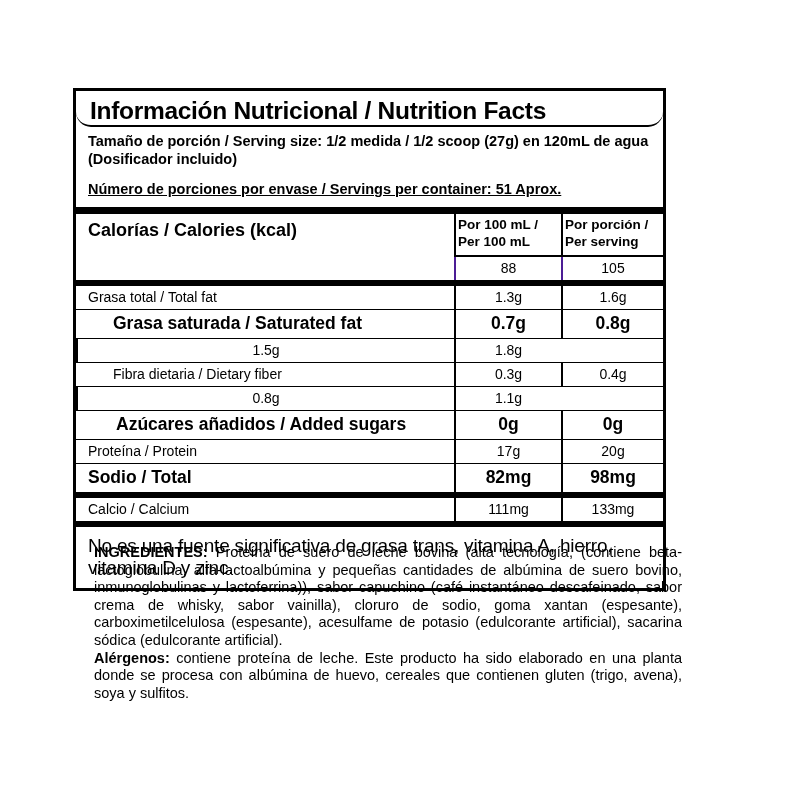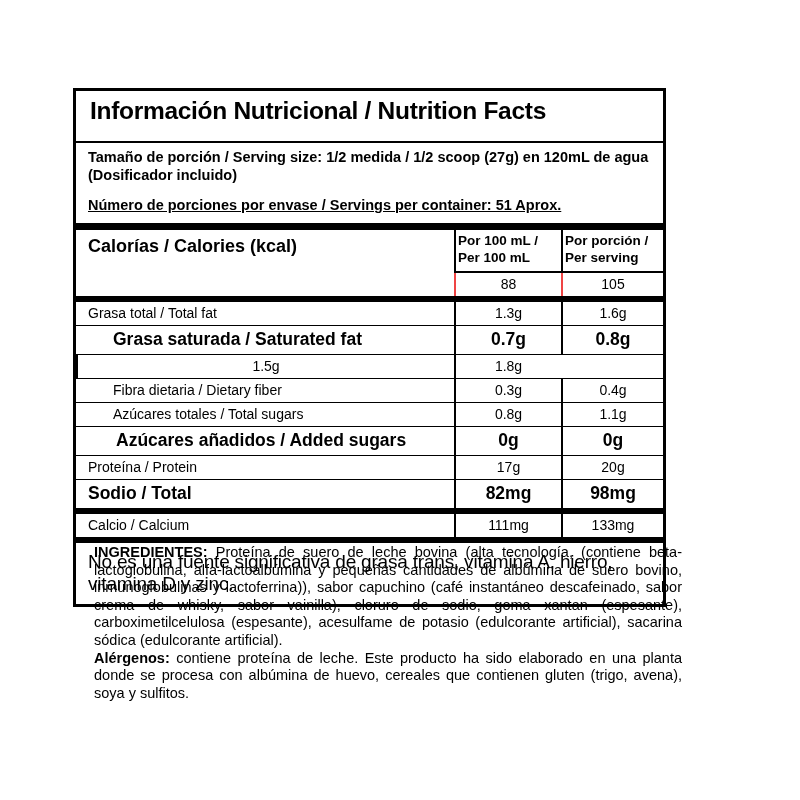--- a/index.html
+++ b/index.html
@@ -17,22 +17,23 @@
     position: absolute;
     left: 73px; top: 88px;
     width: 593px;
     border: 3px solid #000;
     background: #fff;
   }
   .nf-title {
     font-size: 24.5px;
     font-weight: bold;
     letter-spacing: -0.3px;
-    padding: 6px 12px 16px 14px;
+    padding: 6px 12px 0 14px;
     border-bottom: 2px solid #000;
+    border-radius: 15px;
   }
   .nf-serving { padding: 6px 14px 8px 12px; }
   .nf-serving p {
     font-size: 14.5px;
     font-weight: bold;
     line-height: 1.22;
   }
   .nf-serving p + p { margin-top: 13px; text-decoration: underline; }
 
   .bar { background: #000; }
@@ -54,21 +55,21 @@
   .cal-h {
     font-size: 13.5px; font-weight: bold;
     text-align: left; line-height: 1.25;
     padding: 3px 2px 4px;
     border-left: 2px solid #000;
     border-bottom: 2px solid #000;
   }
   .cal-v {
     font-size: 14px; text-align: center;
     padding: 3px 0 4px;
-    border-left: 2px solid #ef4444;
+    border-left: 2px solid #4c1d95;
   }
 
   
   .n-row {
     display: grid;
     grid-template-columns: 1fr 107px 102px;
     border-top: 1.5px solid #000;
   }
   .n-row.no-top { border-top: none; }
   .n-label {
@@ -151,21 +152,20 @@
       <div class="n-val">1.8g</div>
     </div>
 
     <div class="n-row">
       <div class="n-label ind1">Fibra dietaria / Dietary fiber</div>
       <div class="n-val">0.3g</div>
       <div class="n-val">0.4g</div>
     </div>
 
     <div class="n-row">
-      <div class="n-label ind1">Azúcares totales / Total sugars</div>
       <div class="n-val">0.8g</div>
       <div class="n-val">1.1g</div>
     </div>
 
     <div class="n-row bold">
       <div class="n-label ind2">Azúcares añadidos / Added sugars</div>
       <div class="n-val">0g</div>
       <div class="n-val">0g</div>
     </div>
 

